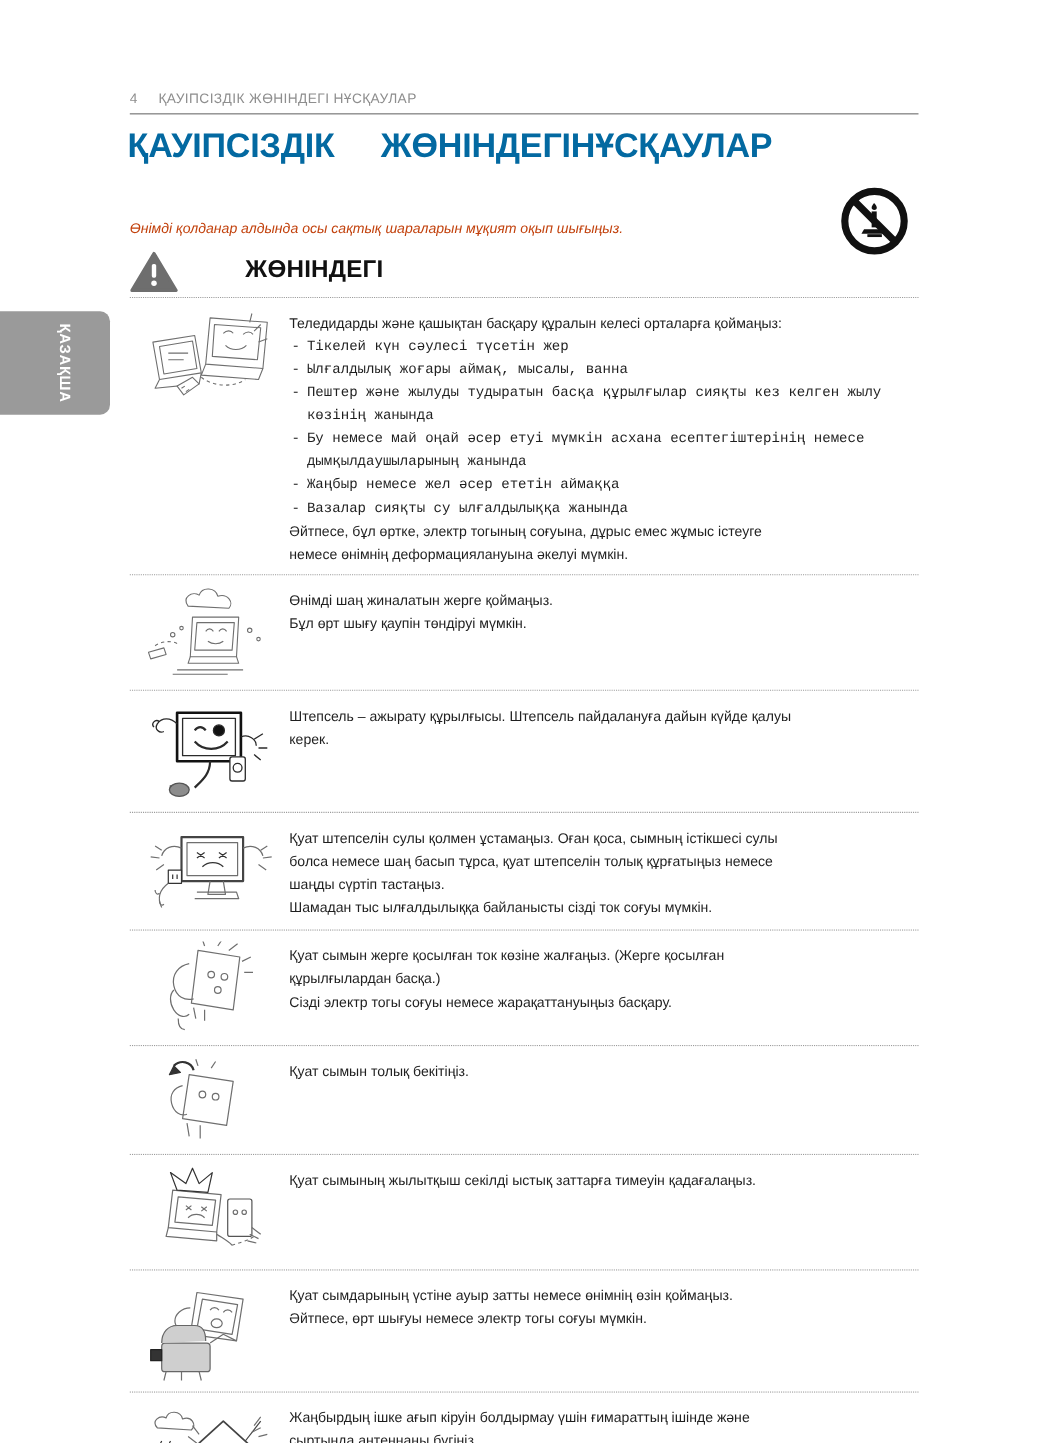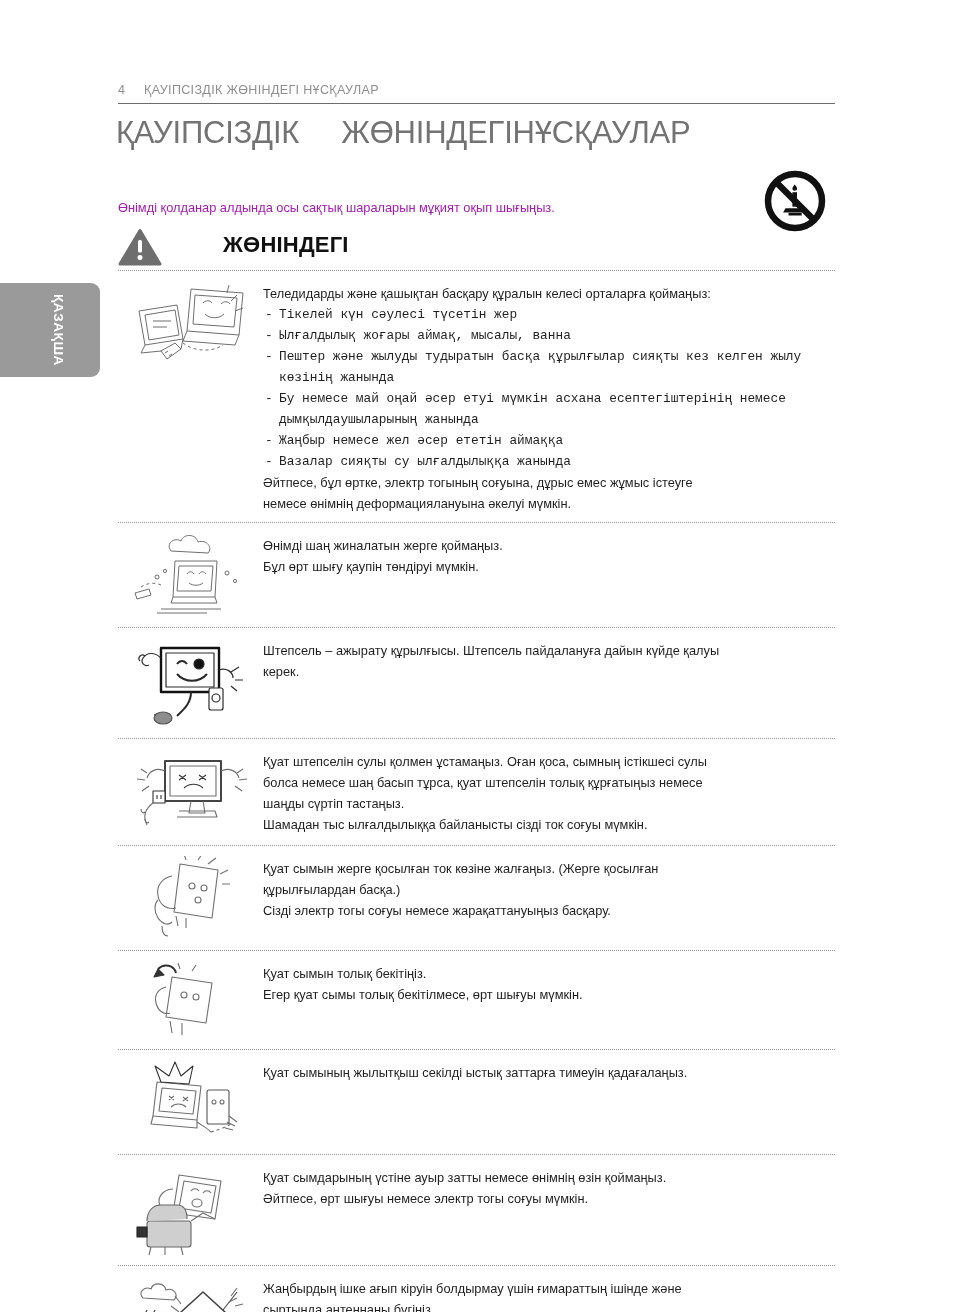--- a/index.html
+++ b/index.html
@@ -62,32 +62,33 @@
     left: 118px; top: 103px;
     width: 717px; height: 1px;
     background: #6d6d6d;
   }
 
   
   .chapter-title {
     position: absolute;
     left: 116px; top: 115px;
     font-size: 31px;
-    font-weight: normal;
+    font-weight: bold;
     letter-spacing: -0.2px;
-    color: #737373;
+    color: #0369a1;
     white-space: pre;
   }
 
   
   .intro {
     position: absolute;
     left: 118px; top: 200px;
     font-size: 12.8px;
-    color: #a21caf;
+    color: #c2410c;
+    font-style: italic;
   }
 
   
   .no-flame {
     position: absolute;
     left: 762px; top: 168px;
     width: 66px; height: 66px;
   }
 
   
@@ -351,21 +352,20 @@
             <circle cx="60" cy="36" r="3"></circle>
       <path d="M30 26c-8 2-12 8-10 16 2 8 8 12 14 10"></path>
       <path d="M22 8c6-6 16-4 18 4" stroke="#333" stroke-width="2"></path>
       <path d="M22 8l-4 8 10-2z" fill="#333" stroke="#333"></path>
       <path d="M44 8l-2-6M56 10l4-6"></path>
       <path d="M34 60l2 12M46 62l0 12"></path>
     </svg>
         </div>
         <div class="item-body">
           <div class="line">Қуат сымын толық бекітіңіз.</div>
-          <div class="line">Егер қуат сымы толық бекітілмесе, өрт шығуы мүмкін.</div>
         </div>
       </div>
       <div class="sep"></div>
       <div class="item">
         <div class="item-ico">
     <svg width="120" height="86" viewBox="0 0 120 86" fill="none" stroke="#6f6f6f" stroke-width="1.1" stroke-linejoin="round">
       <path d="M26 22 L70 26 L66 60 L22 56 Z" fill="#fff"></path>
       <path d="M31 28 L65 31 L62 54 L28 51 Z"></path>
       <path d="M38 36l5 4M43 36l-5 4M52 37l5 4M57 37l-5 4"></path>
       <path d="M40 47c4-4 11-4 15 0"></path>

